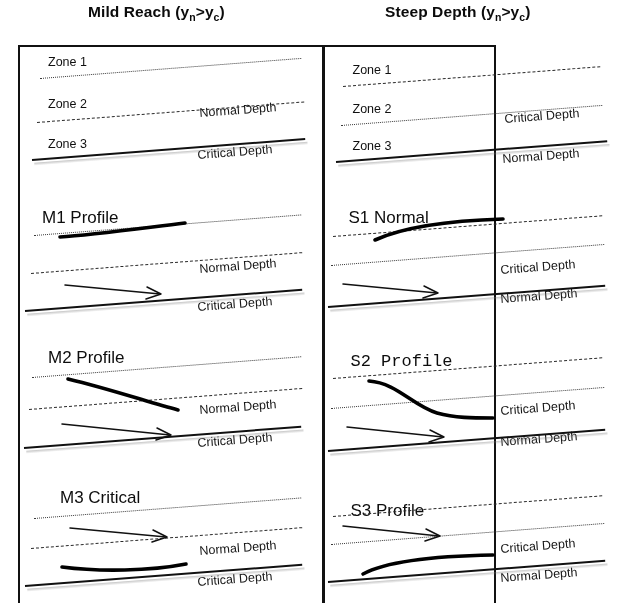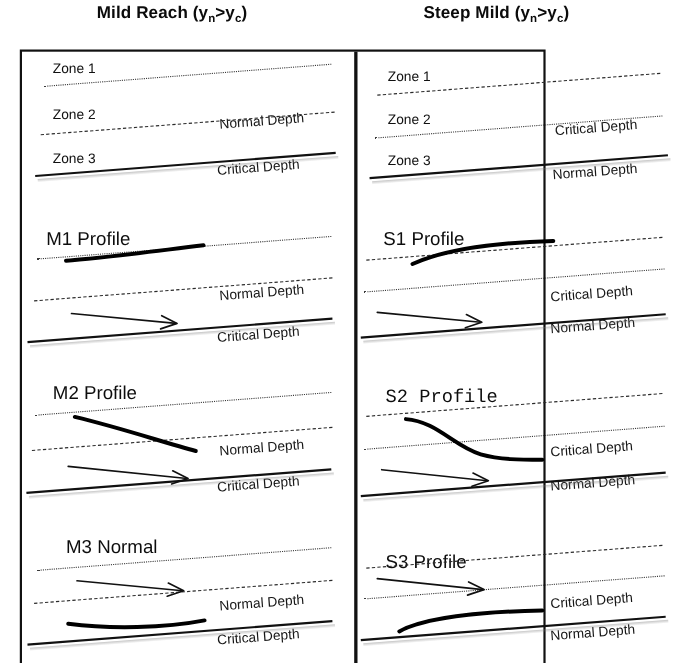--- a/index.html
+++ b/index.html
@@ -59,21 +59,21 @@
               stroke-linecap:round;stroke-linejoin:round;}
 </style>
 </head>
 <body>
 
 <div class="headings">
   <div class="heading" id="heading-mild">
     <span>Mild Reach (y</span><span class="sub">n</span><span>&gt;y</span><span class="sub">c</span><span>)</span>
   </div>
   <div class="heading" id="heading-steep">
-    <span>Steep Mild (y</span><span class="sub">n</span><span>&gt;y</span><span class="sub">c</span><span>)</span>
+    <span>Steep Depth (y</span><span class="sub">n</span><span>&gt;y</span><span class="sub">c</span><span>)</span>
   </div>
 </div>
 
 <div class="frame">
   <div class="divider"></div>
 
   <div class="panel col-left row0">
     <div class="zone-label" style="left:28px;top:8px;">Zone 1</div>
     <div class="line normal" style="left:20px;top:31px;width:262px;"></div>
     <div class="depth-label" style="left:180px;top:59px;">Normal Depth</div>
@@ -105,21 +105,21 @@
     <svg class="ov" width="302" height="138">
       <path class="curve" d="M40,35 C70,33 115,27 165,21"></path>
       <g>
         <line class="arrow-line" x1="45" y1="83" x2="140" y2="92"></line>
         <path class="arrow-head" d="M127,85 L141,92 L126,97"></path>
       </g>
     </svg>
   </div>
 
   <div class="panel col-right row1">
-    <div class="profile-label" style="left:24px;top:6px;">S1 Profile</div>
+    <div class="profile-label" style="left:24px;top:6px;">S1 Normal</div>
     <div class="line critical" style="left:8px;top:34px;width:270px;"></div>
     <div class="depth-label" style="left:176px;top:61px;">Critical Depth</div>
     <div class="line normal" style="left:6px;top:63px;width:274px;"></div>
     <div class="depth-label" style="left:176px;top:90px;">Normal Depth</div>
     <div class="line bed" style="left:3px;top:104px;width:278px;"></div>
     <svg class="ov" width="290" height="138">
       <path class="curve" d="M50,38 C72,28 110,19 178,17"></path>
       <g>
         <line class="arrow-line" x1="18" y1="82" x2="112" y2="91"></line>
         <path class="arrow-head" d="M99,84 L113,91 L98,96"></path>
@@ -153,21 +153,21 @@
     <svg class="ov" width="290" height="140">
       <path class="curve" d="M44,41 C72,43 88,66 112,73 C130,78 148,78 168,78"></path>
       <g>
         <line class="arrow-line" x1="22" y1="87" x2="118" y2="97"></line>
         <path class="arrow-head" d="M105,90 L119,97 L104,102"></path>
       </g>
     </svg>
   </div>
 
   <div class="panel col-left row3">
-    <div class="profile-label" style="left:40px;top:8px;">M3 Normal</div>
+    <div class="profile-label" style="left:40px;top:8px;">M3 Critical</div>
     <div class="line normal" style="left:14px;top:38px;width:268px;"></div>
     <div class="depth-label" style="left:180px;top:64px;">Normal Depth</div>
     <div class="line critical" style="left:11px;top:68px;width:272px;"></div>
     <div class="depth-label" style="left:178px;top:95px;">Critical Depth</div>
     <div class="line bed" style="left:5px;top:105px;width:278px;"></div>
     <svg class="ov" width="302" height="136">
       <g>
         <line class="arrow-line" x1="50" y1="48" x2="146" y2="57"></line>
         <path class="arrow-head" d="M133,50 L147,57 L132,62"></path>
       </g>

